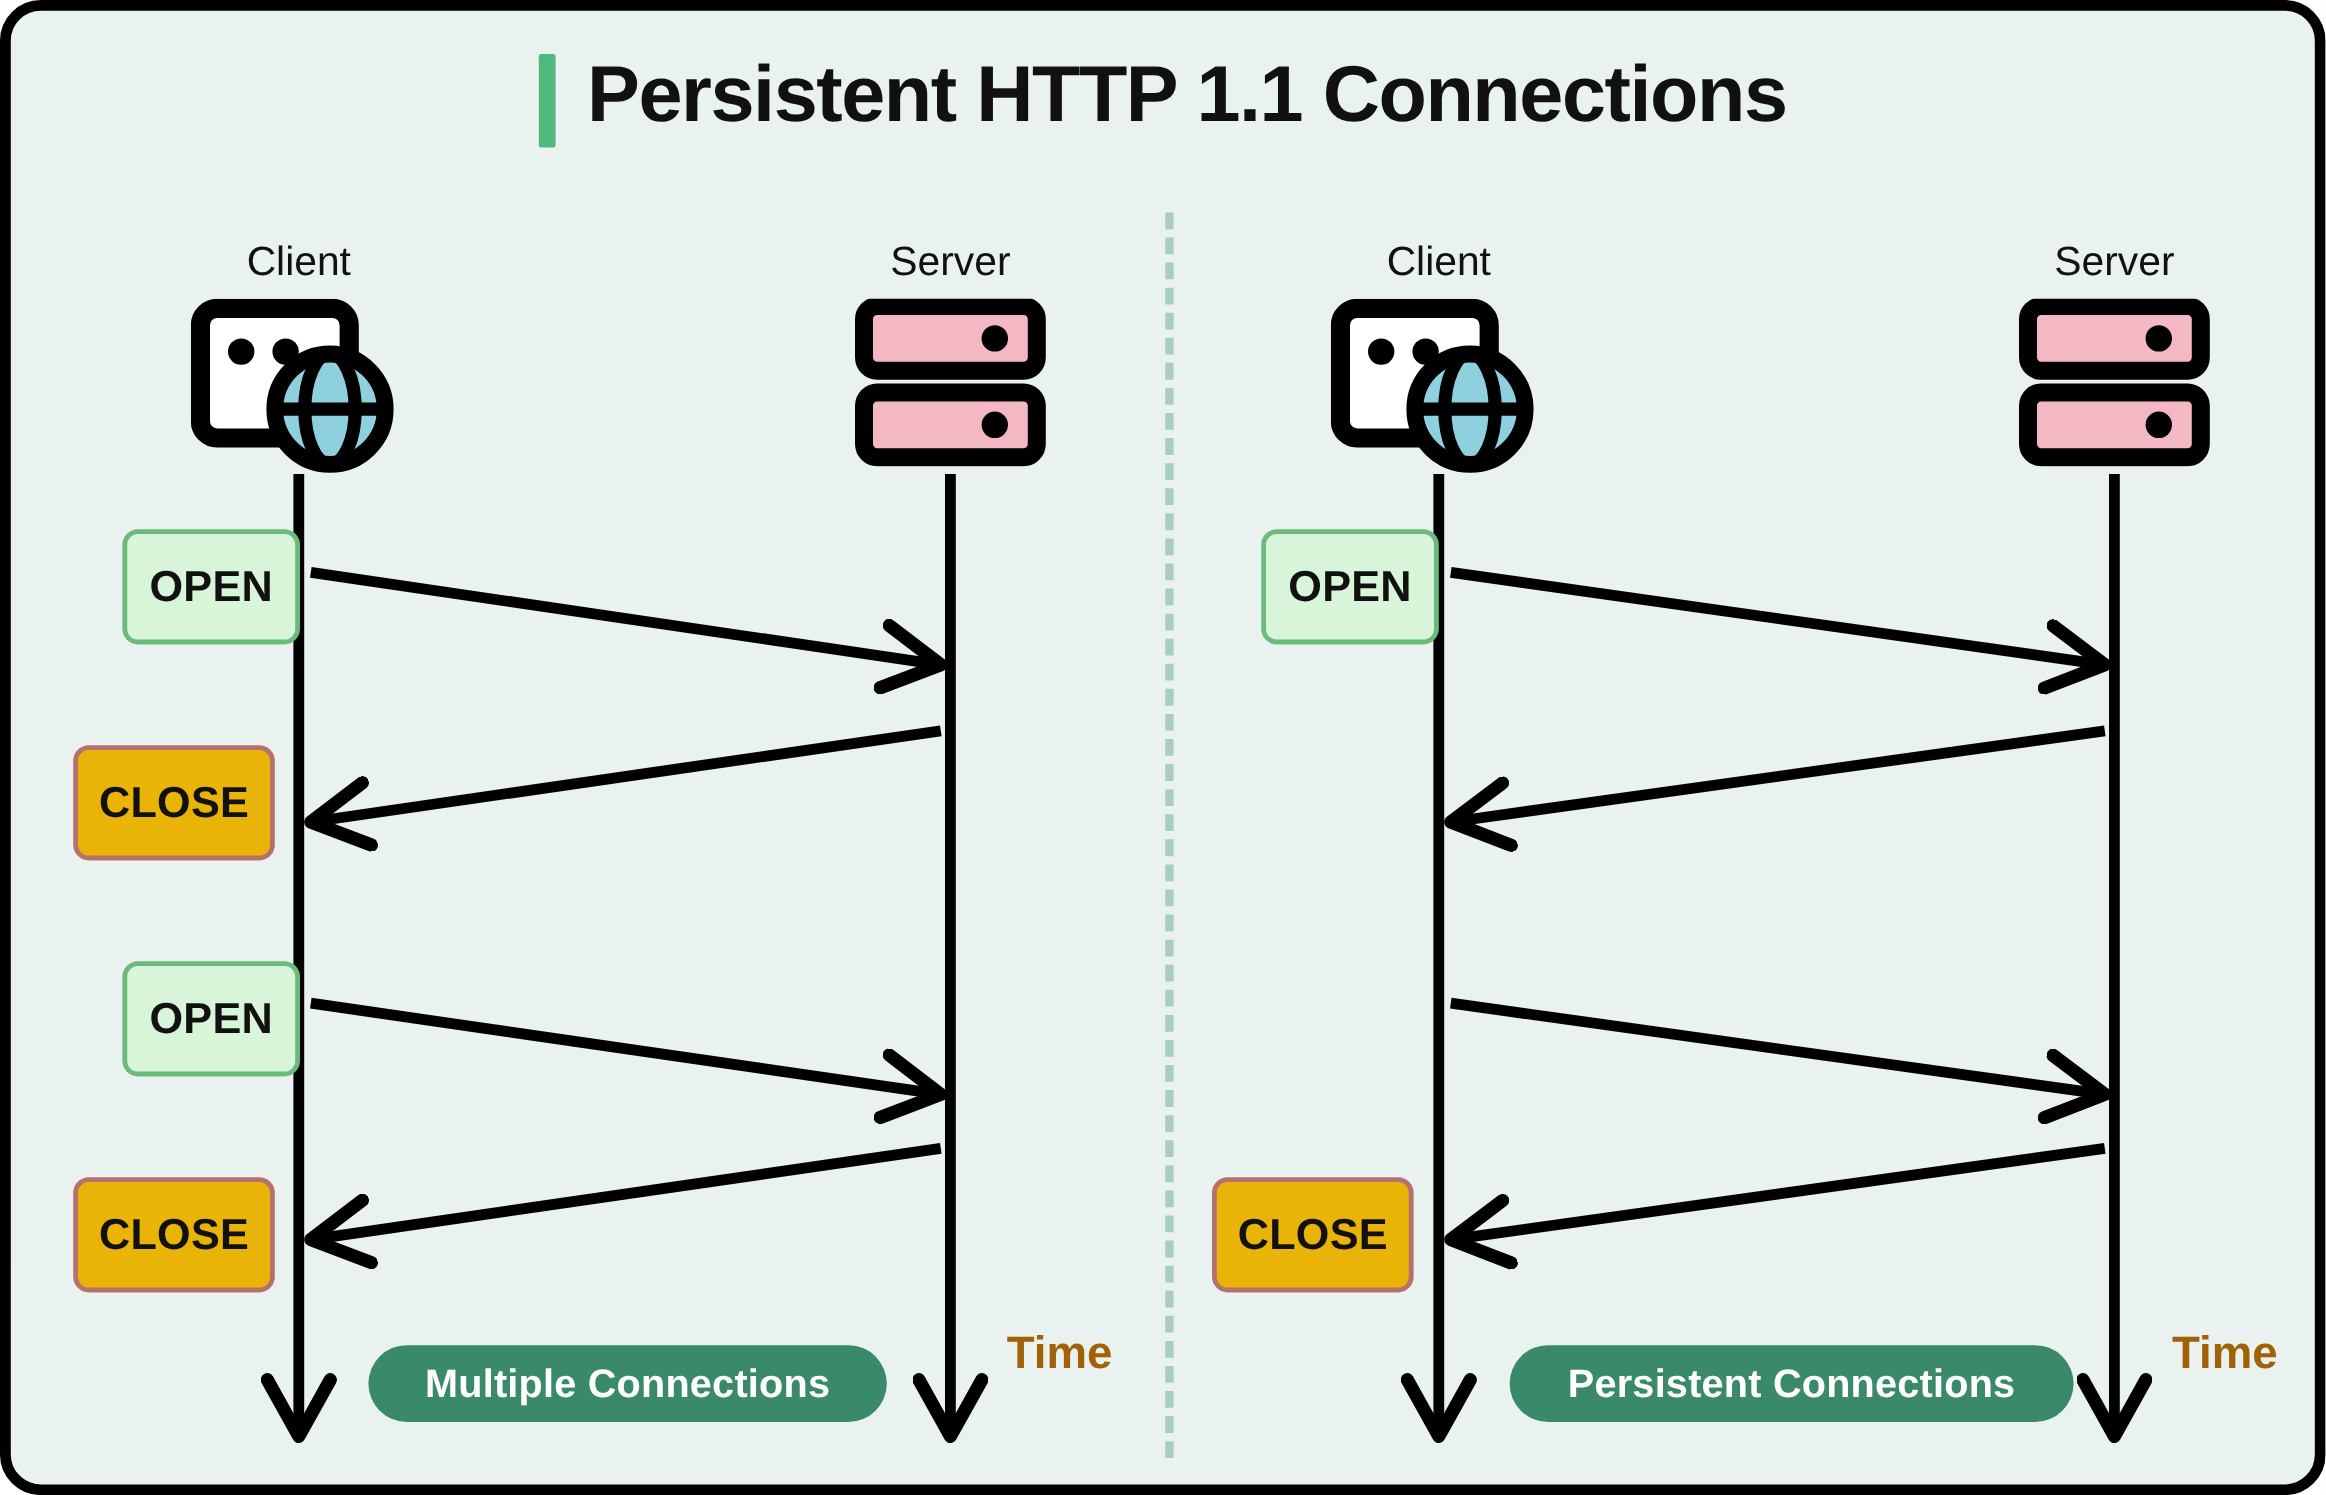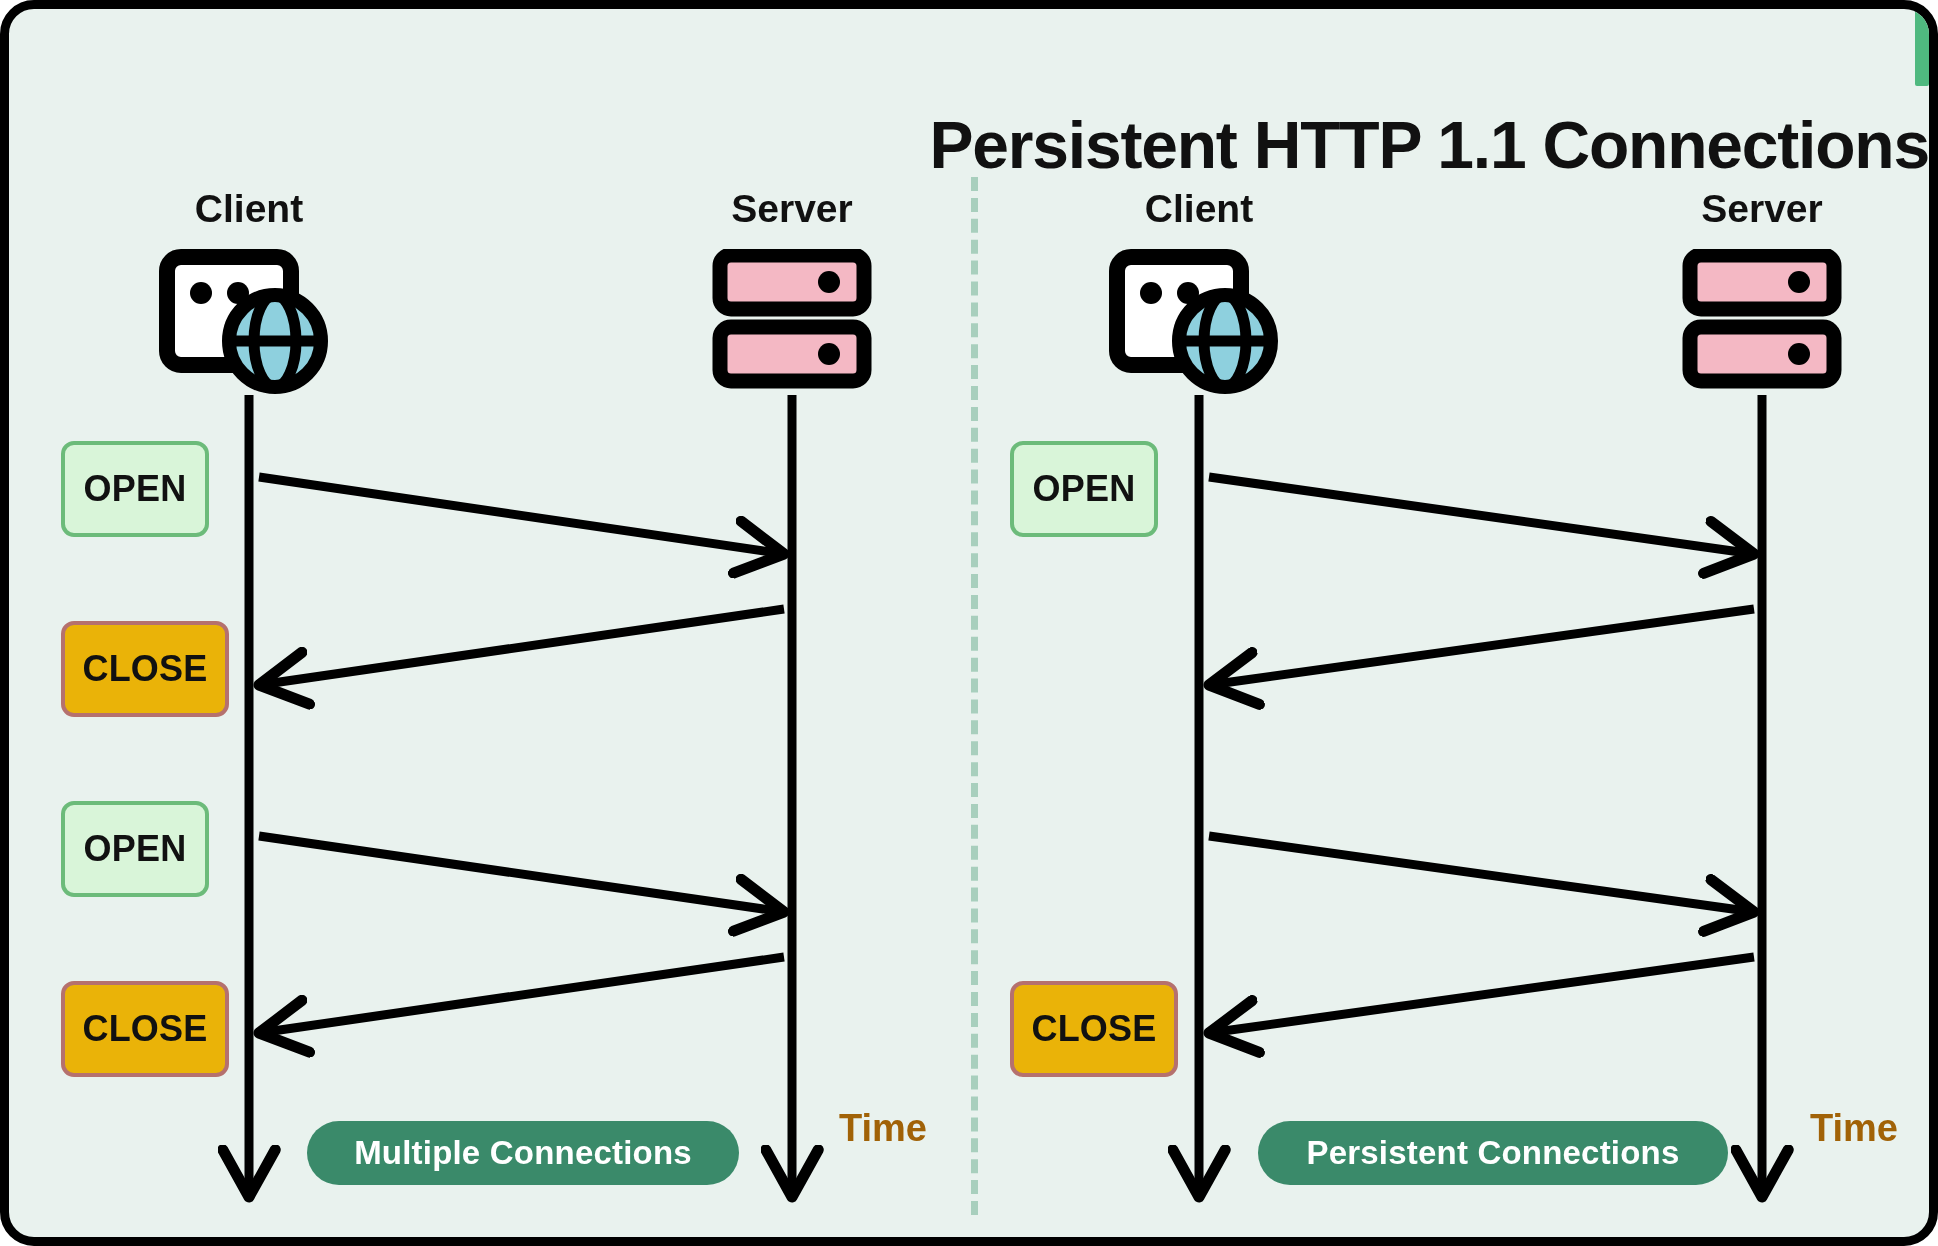--- a/index.html
+++ b/index.html
@@ -27,24 +27,23 @@
   }
 
   
   #title-block {
     position: absolute;
     left: 0;
     top: 36px;
     width: 100%;
     height: 96px;
     display: flex;
-    align-items: flex-end;
+    align-items: flex-start;
     justify-content: center;
     gap: 26px;
-    flex-direction: column;
   }
   #title-accent {
     width: 14px;
     height: 78px;
     background: #4fb97f;
     border-radius: 2px;
     flex: none;
   }
   #title-text {
     font-size: 66px;
@@ -70,26 +69,26 @@
     position: absolute;
     top: 0;
     width: 969px;
     height: 1246px;
   }
   #panel-left  { left: 0px; }
   #panel-right { left: 969px; }
 
   .actor-label {
     position: absolute;
-    font-size: 39px;
-    font-weight: 700;
+    font-size: 34px;
+    font-weight: 400;
     color: #111111;
     white-space: nowrap;
     transform: translateX(-50%);
-    top: 180px;
+    top: 192px;
     line-height: 1;
   }
 
   .actor-icon {
     position: absolute;
     transform: translateX(-50%);
   }
 
   .lifeline-svg {
     position: absolute;
@@ -112,20 +111,21 @@
     color: #111111;
     border-radius: 13px;
     border-width: 4px;
     border-style: solid;
     height: 96px;
     letter-spacing: 0.2px;
   }
   .badge.open {
     background: #d9f5d9;
     border-color: #6cbb7a;
+    margin-left: 41px;
   }
   .badge.close {
     background: #eab308;
     border-color: #b5716e;
   }
 
   
   .pill {
     position: absolute;
     display: flex;

